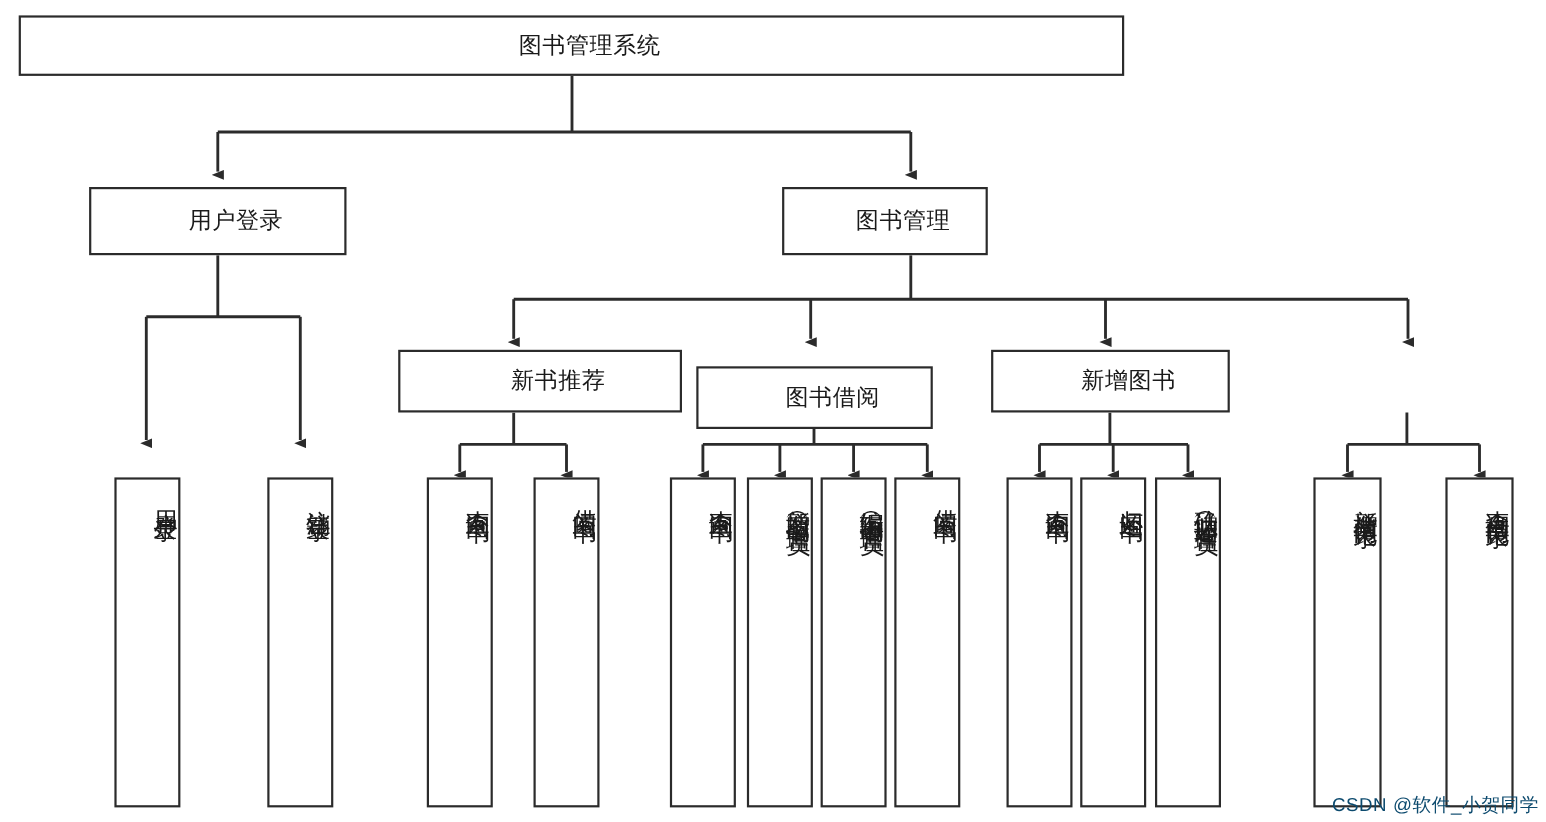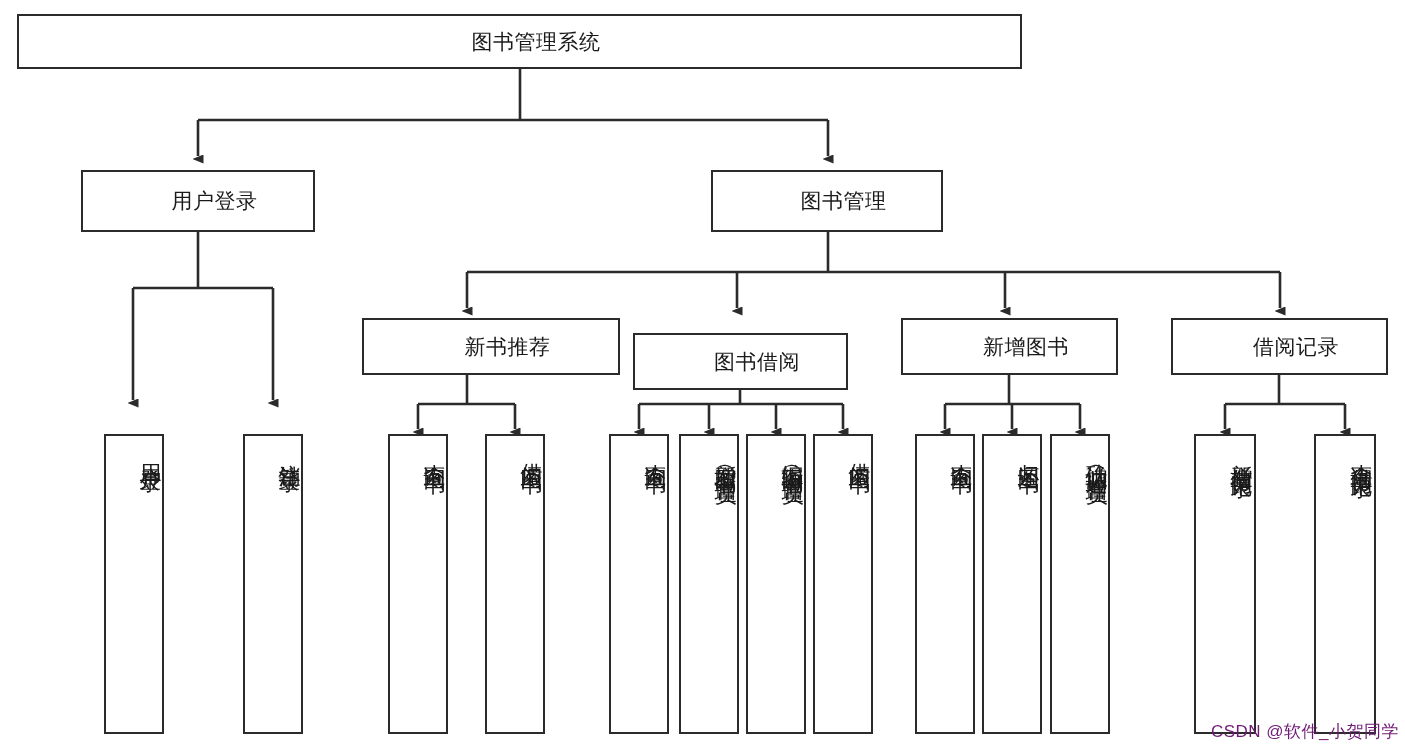--- a/index.html
+++ b/index.html
@@ -60,21 +60,21 @@
     font-size: 22px;
     letter-spacing: 3px;
     line-height: 1;
     white-space: nowrap;
   }
   .watermark {
     position: absolute;
     right: 6px;
     bottom: 4px;
     font-size: 17px;
-    color: #701a75;
+    color: #0c4a6e;
     letter-spacing: 0.5px;
     white-space: nowrap;
     user-select: none;
     text-align: right;
   }
 </style>
 </head>
 <body>
 
 <div id="diagram-root">
@@ -132,36 +132,33 @@
     </g>
   </svg>
 
   <div class="node h-node" style="left:17px; top:14px; width:1005px; height:55px;">
     <span class="node-label">图书管理系统</span>
   </div>
 
   <div class="node h-node" style="left:81px; top:170px; width:234px; height:62px;">
     <span class="node-label">用户登录</span>
   </div>
-  <div class="node h-node" style="left:711px; top:170px; width:232px; height:62px;">
+  <div class="node h-node" style="left:711px; top:170px; width:187px; height:62px;">
     <span class="node-label">图书管理</span>
   </div>
 
   <div class="node h-node" style="left:362px; top:318px; width:258px; height:57px;">
     <span class="node-label">新书推荐</span>
   </div>
   <div class="node h-node" style="left:633px; top:318px; width:215px; height:57px;margin-top:15px;">
     <span class="node-label">图书借阅</span>
   </div>
   <div class="node h-node" style="left:901px; top:318px; width:217px; height:57px;">
     <span class="node-label">新增图书</span>
   </div>
-  <div class="node h-node" style="left:1171px; top:318px; width:217px; height:57px;">
-    <span class="node-label">借阅记录</span>
-  </div>
 
   <div class="node v-node" style="left:104px; top:434px; width:60px; height:300px;">
     <span class="node-label">用户登录</span>
   </div>
   <div class="node v-node" style="left:243px; top:434px; width:60px; height:300px;">
     <span class="node-label">注销登录</span>
   </div>
 
   <div class="node v-node" style="left:388px; top:434px; width:60px; height:300px;">
     <span class="node-label">查询图书</span>

